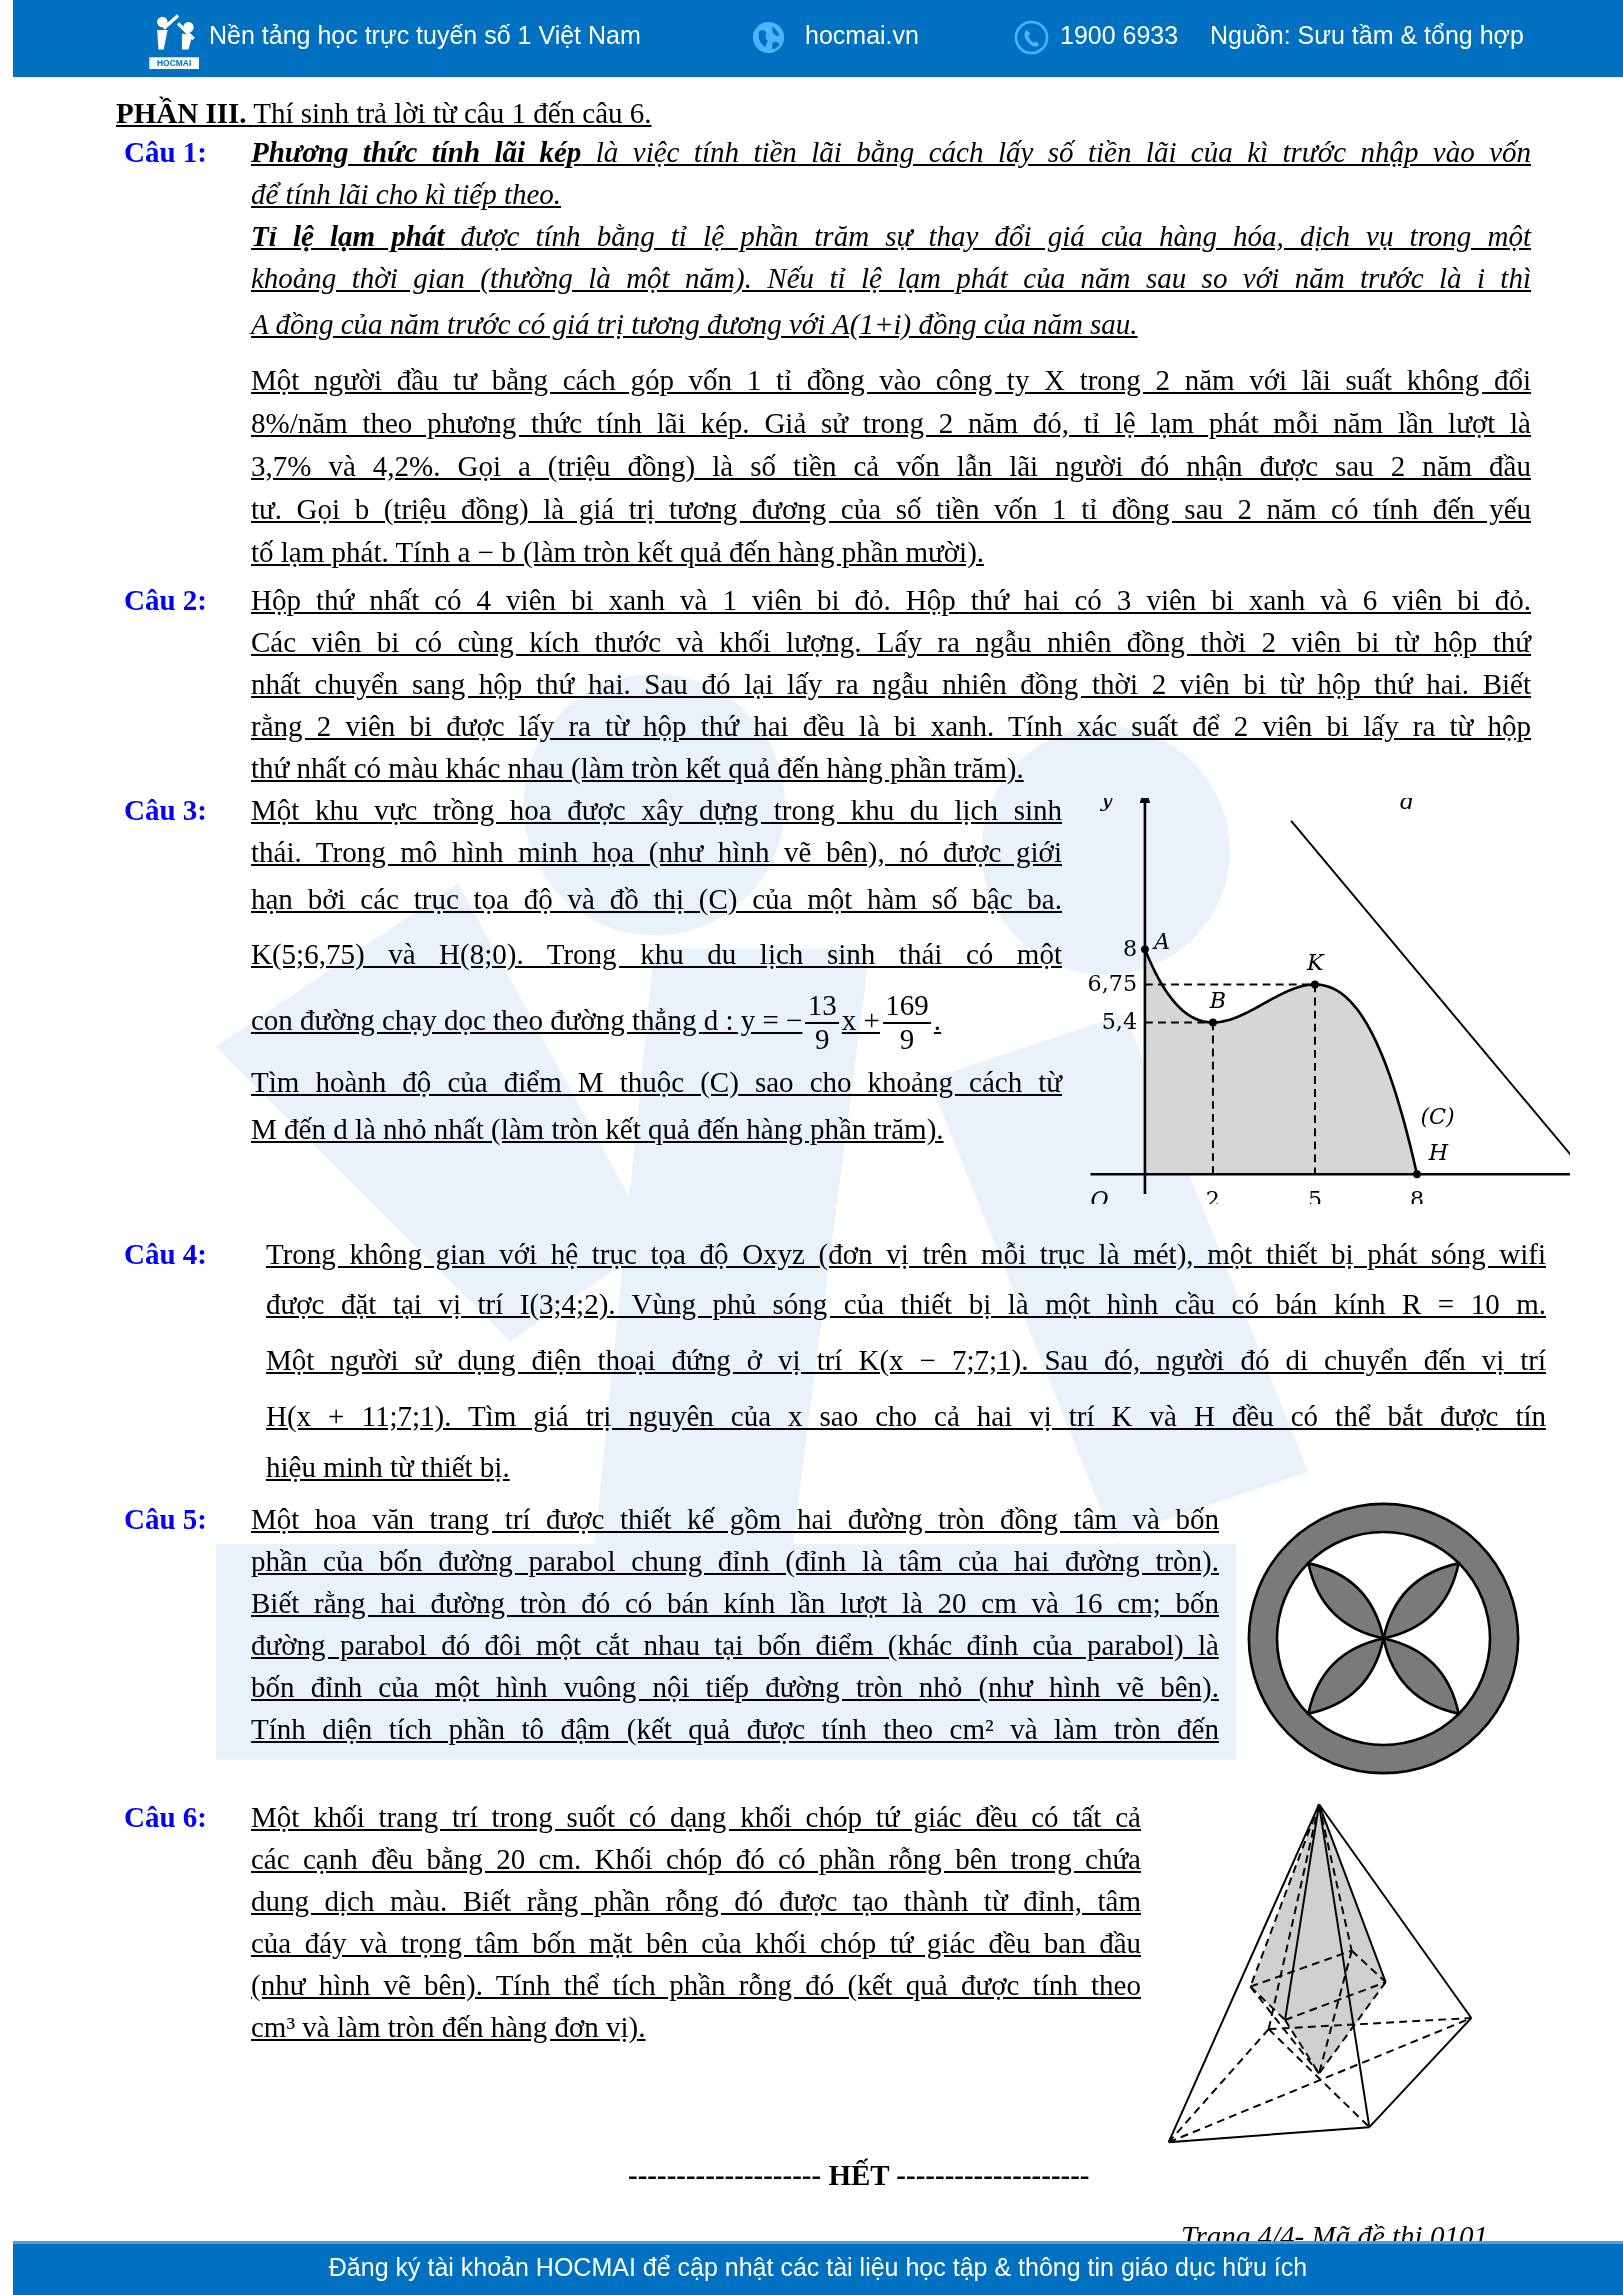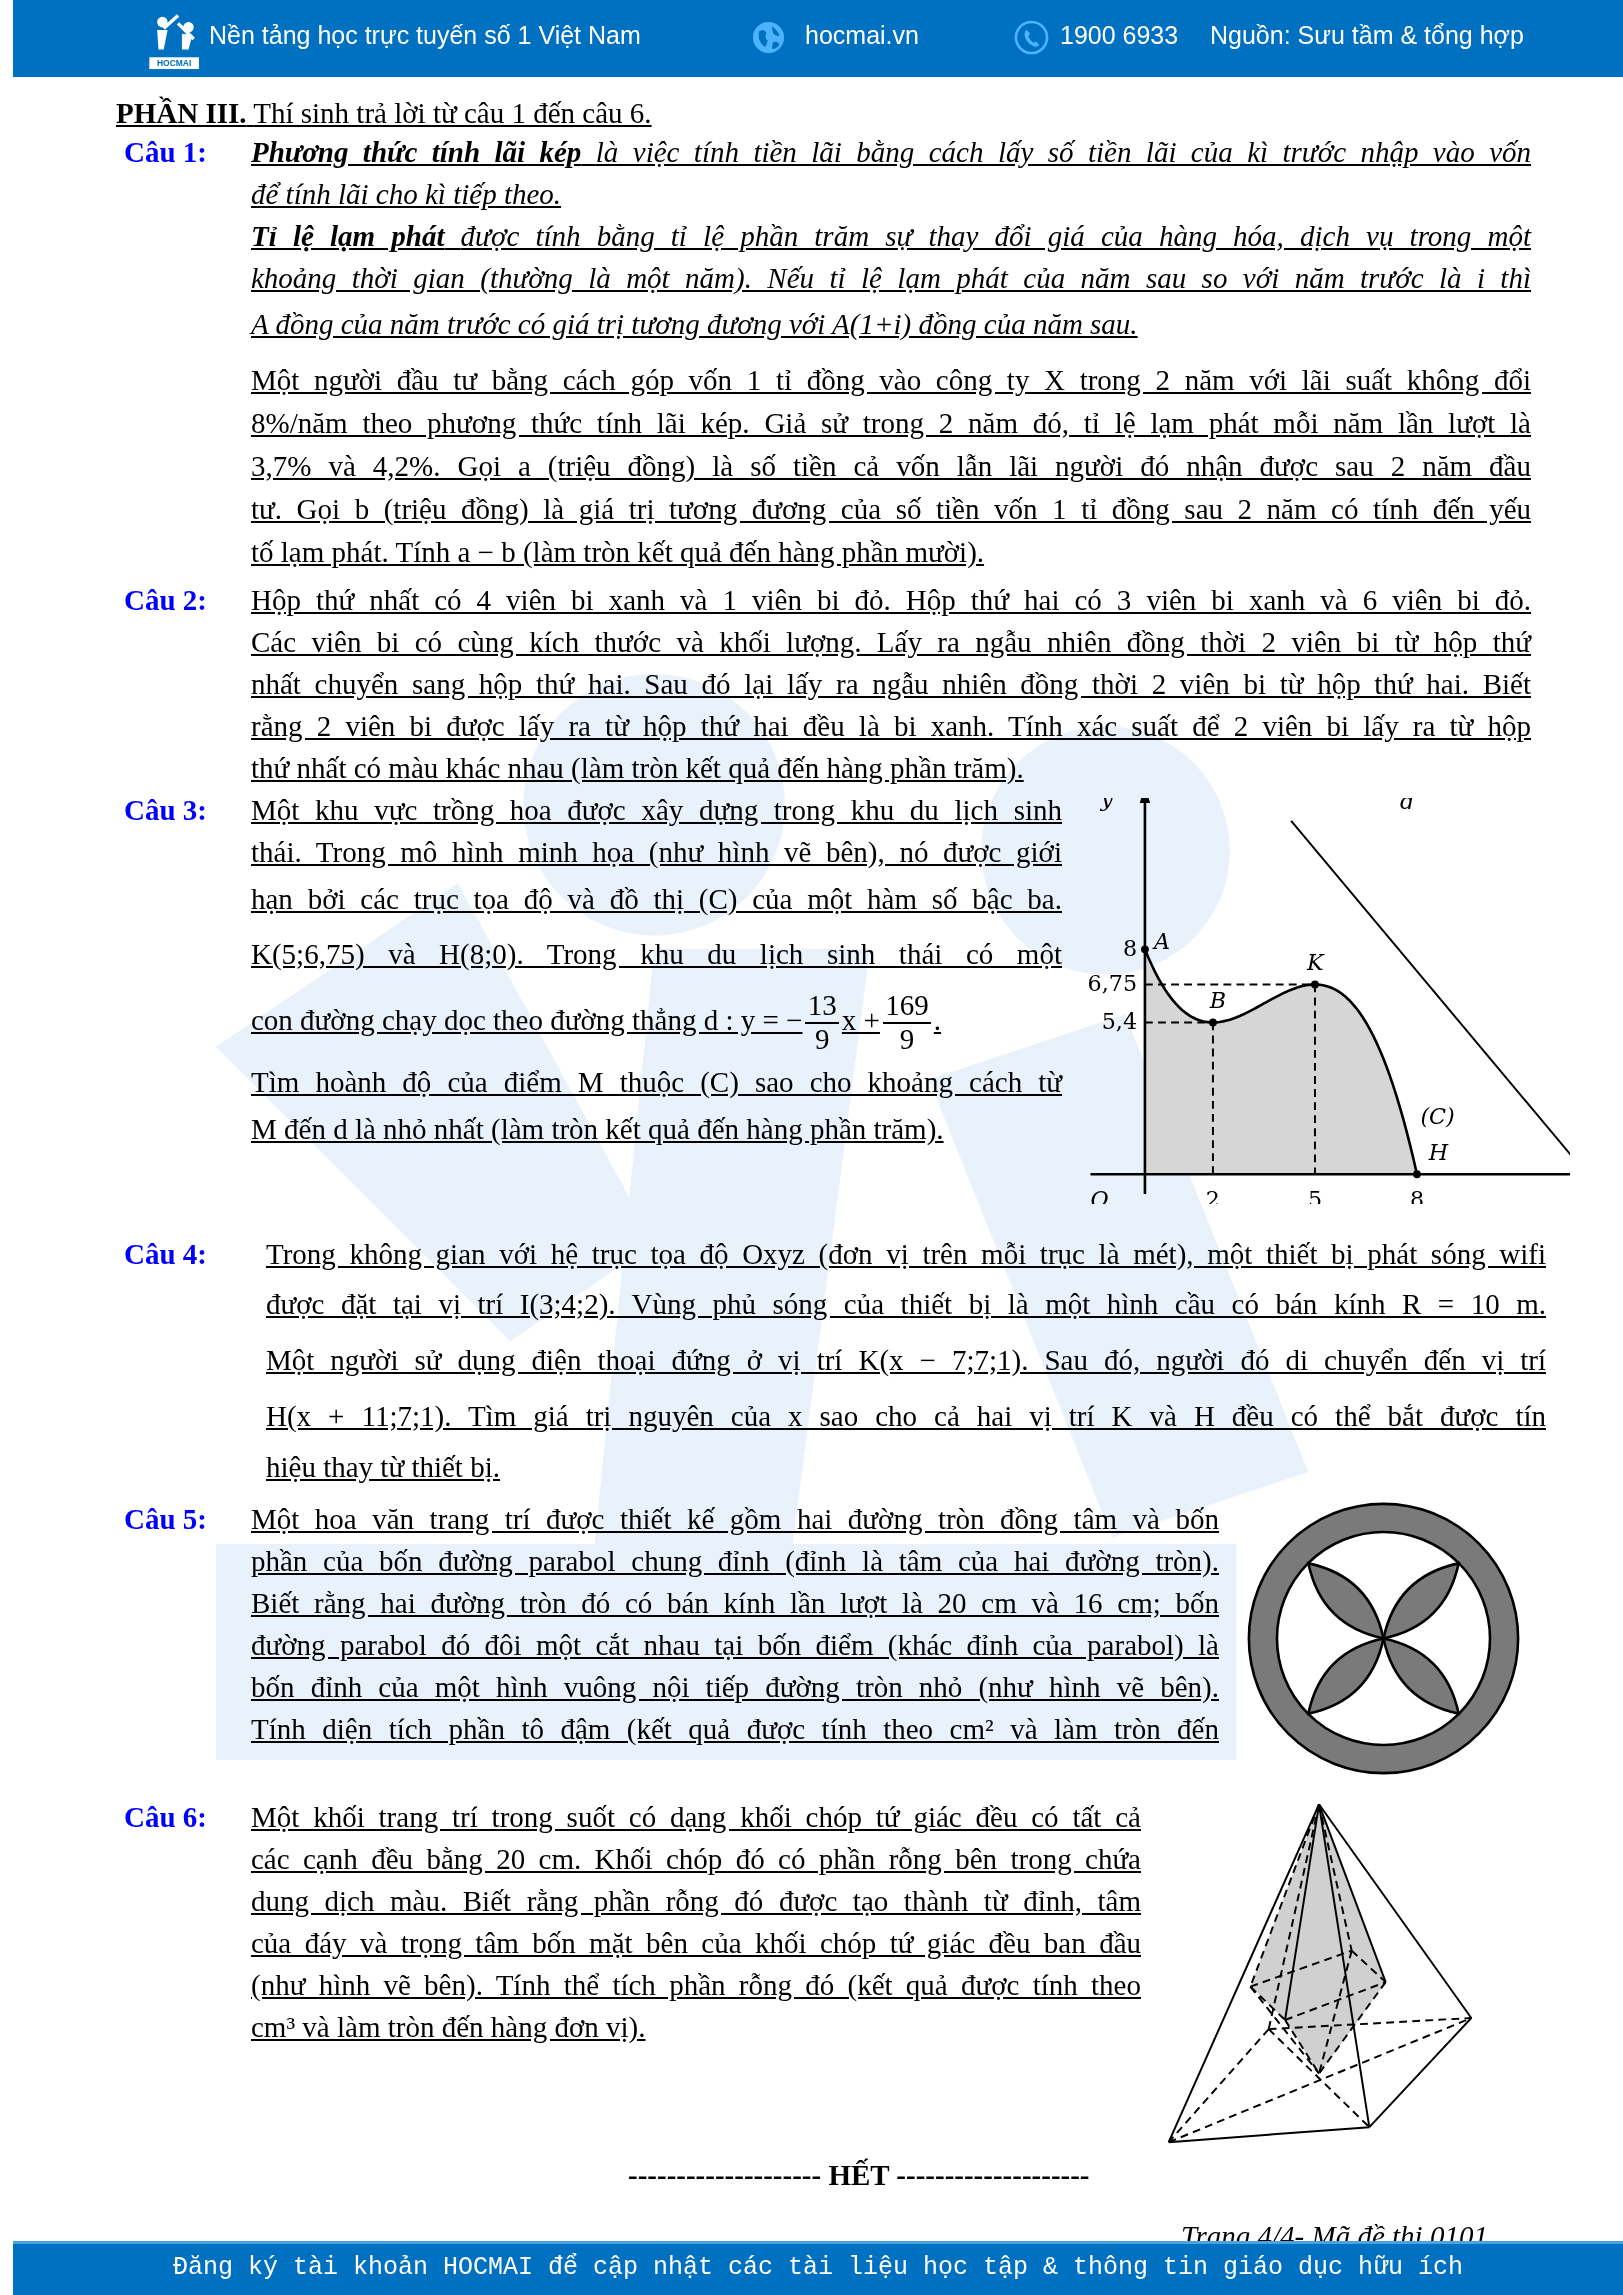--- a/index.html
+++ b/index.html
@@ -3,21 +3,21 @@
 <meta charset="utf-8">
 <style>
   html, body { margin:0; padding:0; }
   body { width:1623px; height:2295px; position:relative; background:#ffffff; overflow:hidden;
          font-family:"Liberation Serif", serif; color:#000; }
   .topbar { position:absolute; left:13px; top:0; width:1610px; height:77px; background:#0070c0; }
   .topbar .item { position:absolute; top:15.7px; color:#fff; font-family:"Liberation Sans", sans-serif; font-size:25px; line-height:39px; }
   .logo { position:absolute; left:131px; top:9.2px; width:72px; height:62px; }
   .hicon { position:absolute; top:19.6px; width:35px; height:35px; }
   .bottombar { position:absolute; left:13px; top:2241px; width:1610px; height:55px; background:#0070c0; border-top:3.9px solid #4aa3df; }
-  .bottombar .txt { position:absolute; left:0; right:0; top:9.2px; text-align:center; color:#fff; font-family:Liberation Mono, monospace; font-size:25px; }
+  .bottombar .txt { position:absolute; left:0; right:0; top:9.2px; text-align:center; color:#fff; font-family:Liberation Sans, sans-serif; font-size:25px; }
   .watermark { position:absolute; left:0; top:0; width:1623px; height:2295px; pointer-events:none; }
   .para { position:absolute; font-size:29px; line-height:42px;text-decoration:underline; }
   .lbl { position:absolute; left:124px; font-weight:bold; color:#0000ff; font-size:29px; line-height:42px; }
   .just { text-align:justify; text-align-last:justify; }
   .it { font-style:italic; }
   .bi { font-style:italic; font-weight:bold; }
   .b { font-weight:bold; }
   .frac { display:inline-block; vertical-align:middle; text-align:center; margin:0 2.6px; line-height:1.1; }
   .frac span { display:block; }
   .frac .num { border-bottom:2px solid #000; padding:0 2.6px; }
@@ -142,21 +142,21 @@
     <circle cx="526" cy="575" r="6" fill="#000"></circle>
     <text x="544" y="553" font-style="italic" font-size="34" font-family="DejaVu Serif, serif">H</text>
   </svg>
 
 <div class="lbl" style="top:1233px">Câu 4:</div>
 <div class="para" style="left:266px; top:1233px; width:1280px; line-height:56px;">
   <div class="just" style="line-height:43px">Trong không gian với hệ trục tọa độ Oxyz (đơn vị trên mỗi trục là mét), một thiết bị phát sóng wifi</div>
   <div class="just">được đặt tại vị trí I(3;4;2). Vùng phủ sóng của thiết bị là một hình cầu có bán kính R = 10 m.</div>
   <div class="just">Một người sử dụng điện thoại đứng ở vị trí K(x − 7;7;1). Sau đó, người đó di chuyển đến vị trí</div>
   <div class="just">H(x + 11;7;1). Tìm giá trị nguyên của x sao cho cả hai vị trí K và H đều có thể bắt được tín</div>
-  <div style="line-height:46px">hiệu thay từ thiết bị.</div>
+  <div style="line-height:46px">hiệu minh từ thiết bị.</div>
 </div>
 
 <div class="lbl" style="top:1498px">Câu 5:</div>
 <div class="para" style="left:251px; top:1498px; width:968px;">
   <div class="just">Một hoa văn trang trí được thiết kế gồm hai đường tròn đồng tâm và bốn</div>
   <div class="just">phần của bốn đường parabol chung đỉnh (đỉnh là tâm của hai đường tròn).</div>
   <div class="just">Biết rằng hai đường tròn đó có bán kính lần lượt là 20 cm và 16 cm; bốn</div>
   <div class="just">đường parabol đó đôi một cắt nhau tại bốn điểm (khác đỉnh của parabol) là</div>
   <div class="just">bốn đỉnh của một hình vuông nội tiếp đường tròn nhỏ (như hình vẽ bên).</div>
   <div class="just">Tính diện tích phần tô đậm (kết quả được tính theo cm² và làm tròn đến</div>

